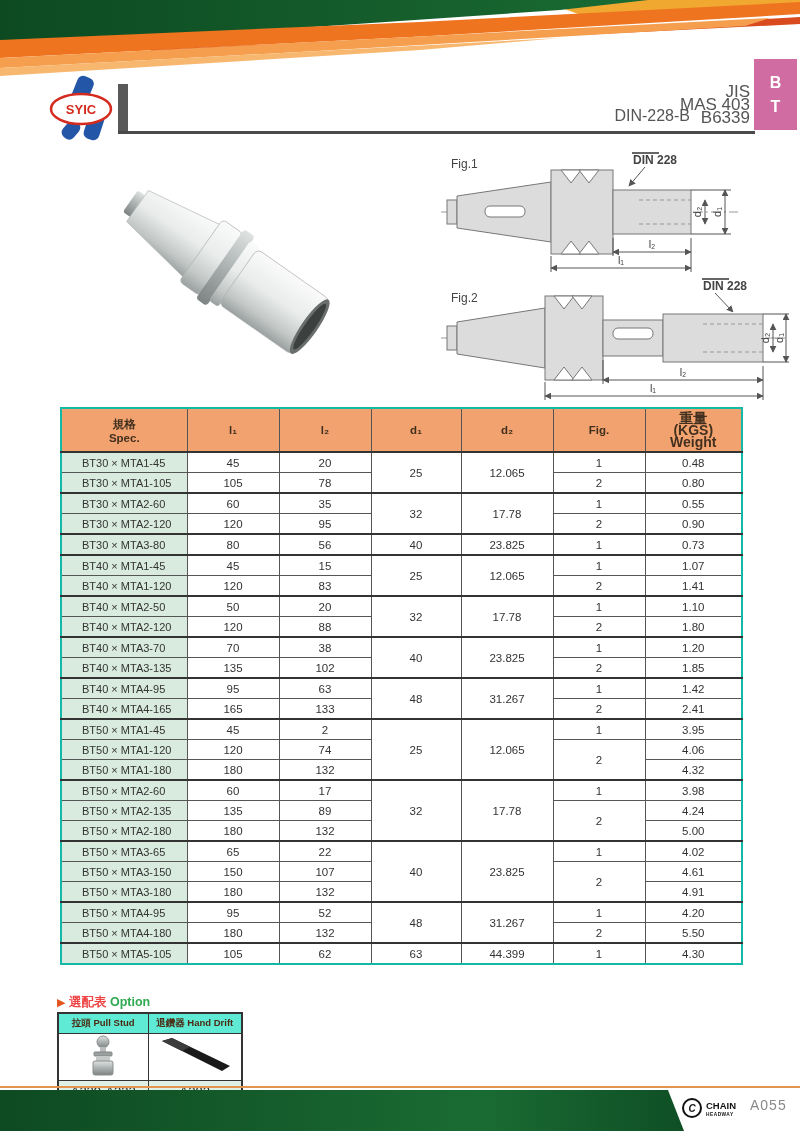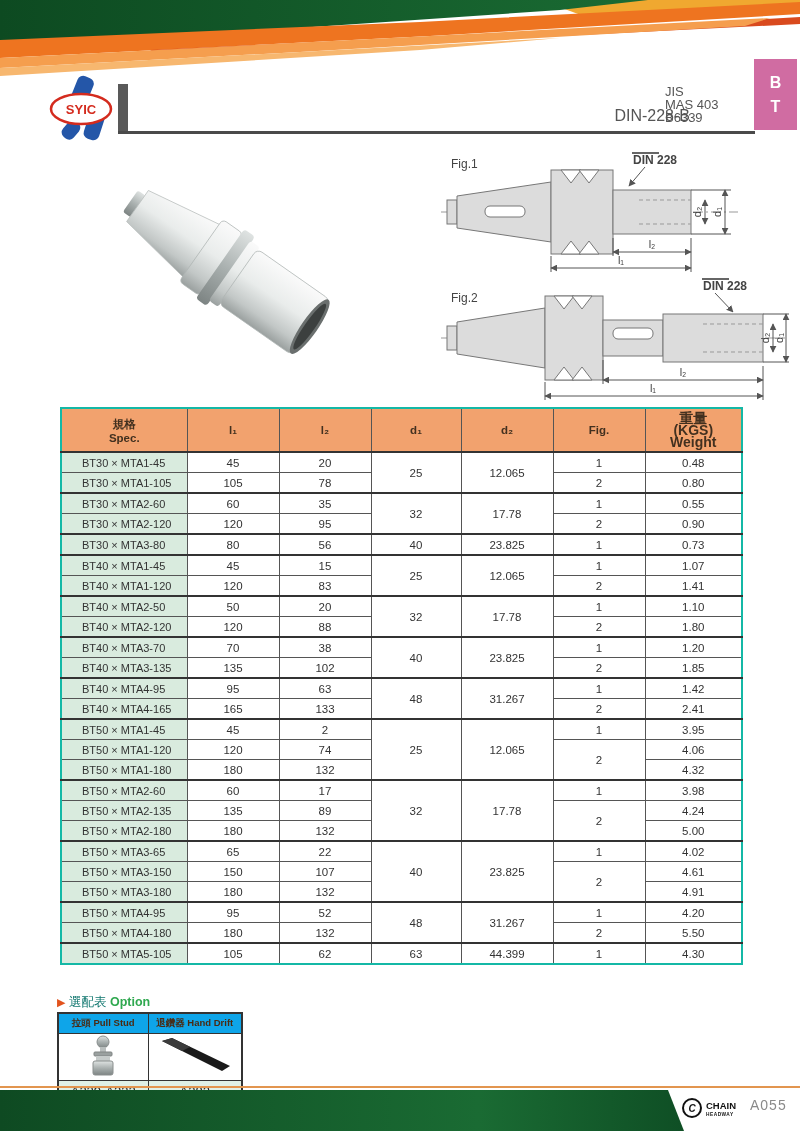--- a/index.html
+++ b/index.html
@@ -6,21 +6,21 @@
   .page{position:relative;width:800px;height:1131px;background:#fff;overflow:hidden;
         font-family:"Liberation Sans","DejaVu Sans",sans-serif;}
   .abs{position:absolute;}
 
   
   .title-bar{left:118px;top:84px;width:10px;height:50px;background:#595959;}
   .title-zh{left:138px;top:78px;font-size:27px;font-weight:bold;color:#6e6e6e;letter-spacing:4px;white-space:nowrap;}
   .title-en{left:138px;top:109px;font-size:18px;font-weight:bold;color:#6e6e6e;letter-spacing:0px;white-space:nowrap;}
   .header-rule{left:118px;top:131px;width:637px;height:3px;background:#4a4a4a;}
   .din-label{left:555px;top:107px;width:135px;font-size:16px;color:#555;text-align:right;}
-  .standards{left:665px;top:85px;width:85px;font-size:13px;color:#555;text-align:left;line-height:13px;}
+  .standards{left:665px;top:85px;width:85px;font-size:17px;color:#555;text-align:right;line-height:13px;}
   .bt-tab{left:754px;top:59px;width:43px;height:71px;background:#d06ca2;color:#fff;
           display:flex;flex-direction:column;align-items:center;justify-content:center;
           font-size:16px;font-weight:bold;line-height:24px;}
 
   
   .figsvg text{font-family:"Liberation Sans","DejaVu Sans",sans-serif;fill:#444;}
   .dimtxt{font-size:11px;}
   .figlabel{font-size:12px;}
   .dintxt{font-size:12px;font-weight:bold;fill:#333;}
   .outline{fill:#dcdcdc;stroke:#777;stroke-width:1;}
@@ -33,25 +33,25 @@
   .spec-table th,.spec-table td{border:1px solid #555;text-align:center;padding:0;height:19px;overflow:hidden;}
   .spec-table{border:2px solid #14b8a6;}
   .spec-table thead th{background:#f2a26e;height:42px;border-bottom:2px solid #333;font-size:11.5px;color:#42301f;}
   .spec-table thead .small{font-size:14px;line-height:12px;}
   .spec-table tr.g td{border-top:2px solid #333;}
   .spec-table td.spec{background:#d9ebde;text-align:left;padding-left:20px;font-size:11px;}
 
   
   .option-head{left:57px;top:994px;font-size:12.5px;white-space:nowrap;}
   .option-head .arrow{color:#e2531d;font-size:11px;}
-  .option-head .zh{color:#0f766e;font-weight:normal;}
+  .option-head .zh{color:#ef4444;font-weight:bold;}
   .option-head .en{color:#2fa84f;font-weight:bold;}
   .option-table{left:57px;top:1012px;border-collapse:collapse;table-layout:fixed;width:184px;border:2px solid #333;}
   .option-table th,.option-table td{border:1px solid #333;text-align:center;padding:0;}
-  .option-table th{background:#0ea5e9;height:19px;font-size:9.5px;color:#4a2a12;font-weight:bold;white-space:nowrap;}
+  .option-table th{background:#5eead4;height:19px;font-size:9.5px;color:#4a2a12;font-weight:bold;white-space:nowrap;}
   .option-table td.img{height:44px;background:#fff;}
   .option-table td.code{height:20px;background:#dff0e6;font-size:13px;color:#222;}
 
   
   .footer-line{left:0;top:1086px;width:800px;height:2px;background:#e2954f;}
   .page-num{left:750px;top:1097px;font-size:14px;color:#8a8a8a;letter-spacing:1px;}
 </style>
 </head>
 <body>
 

